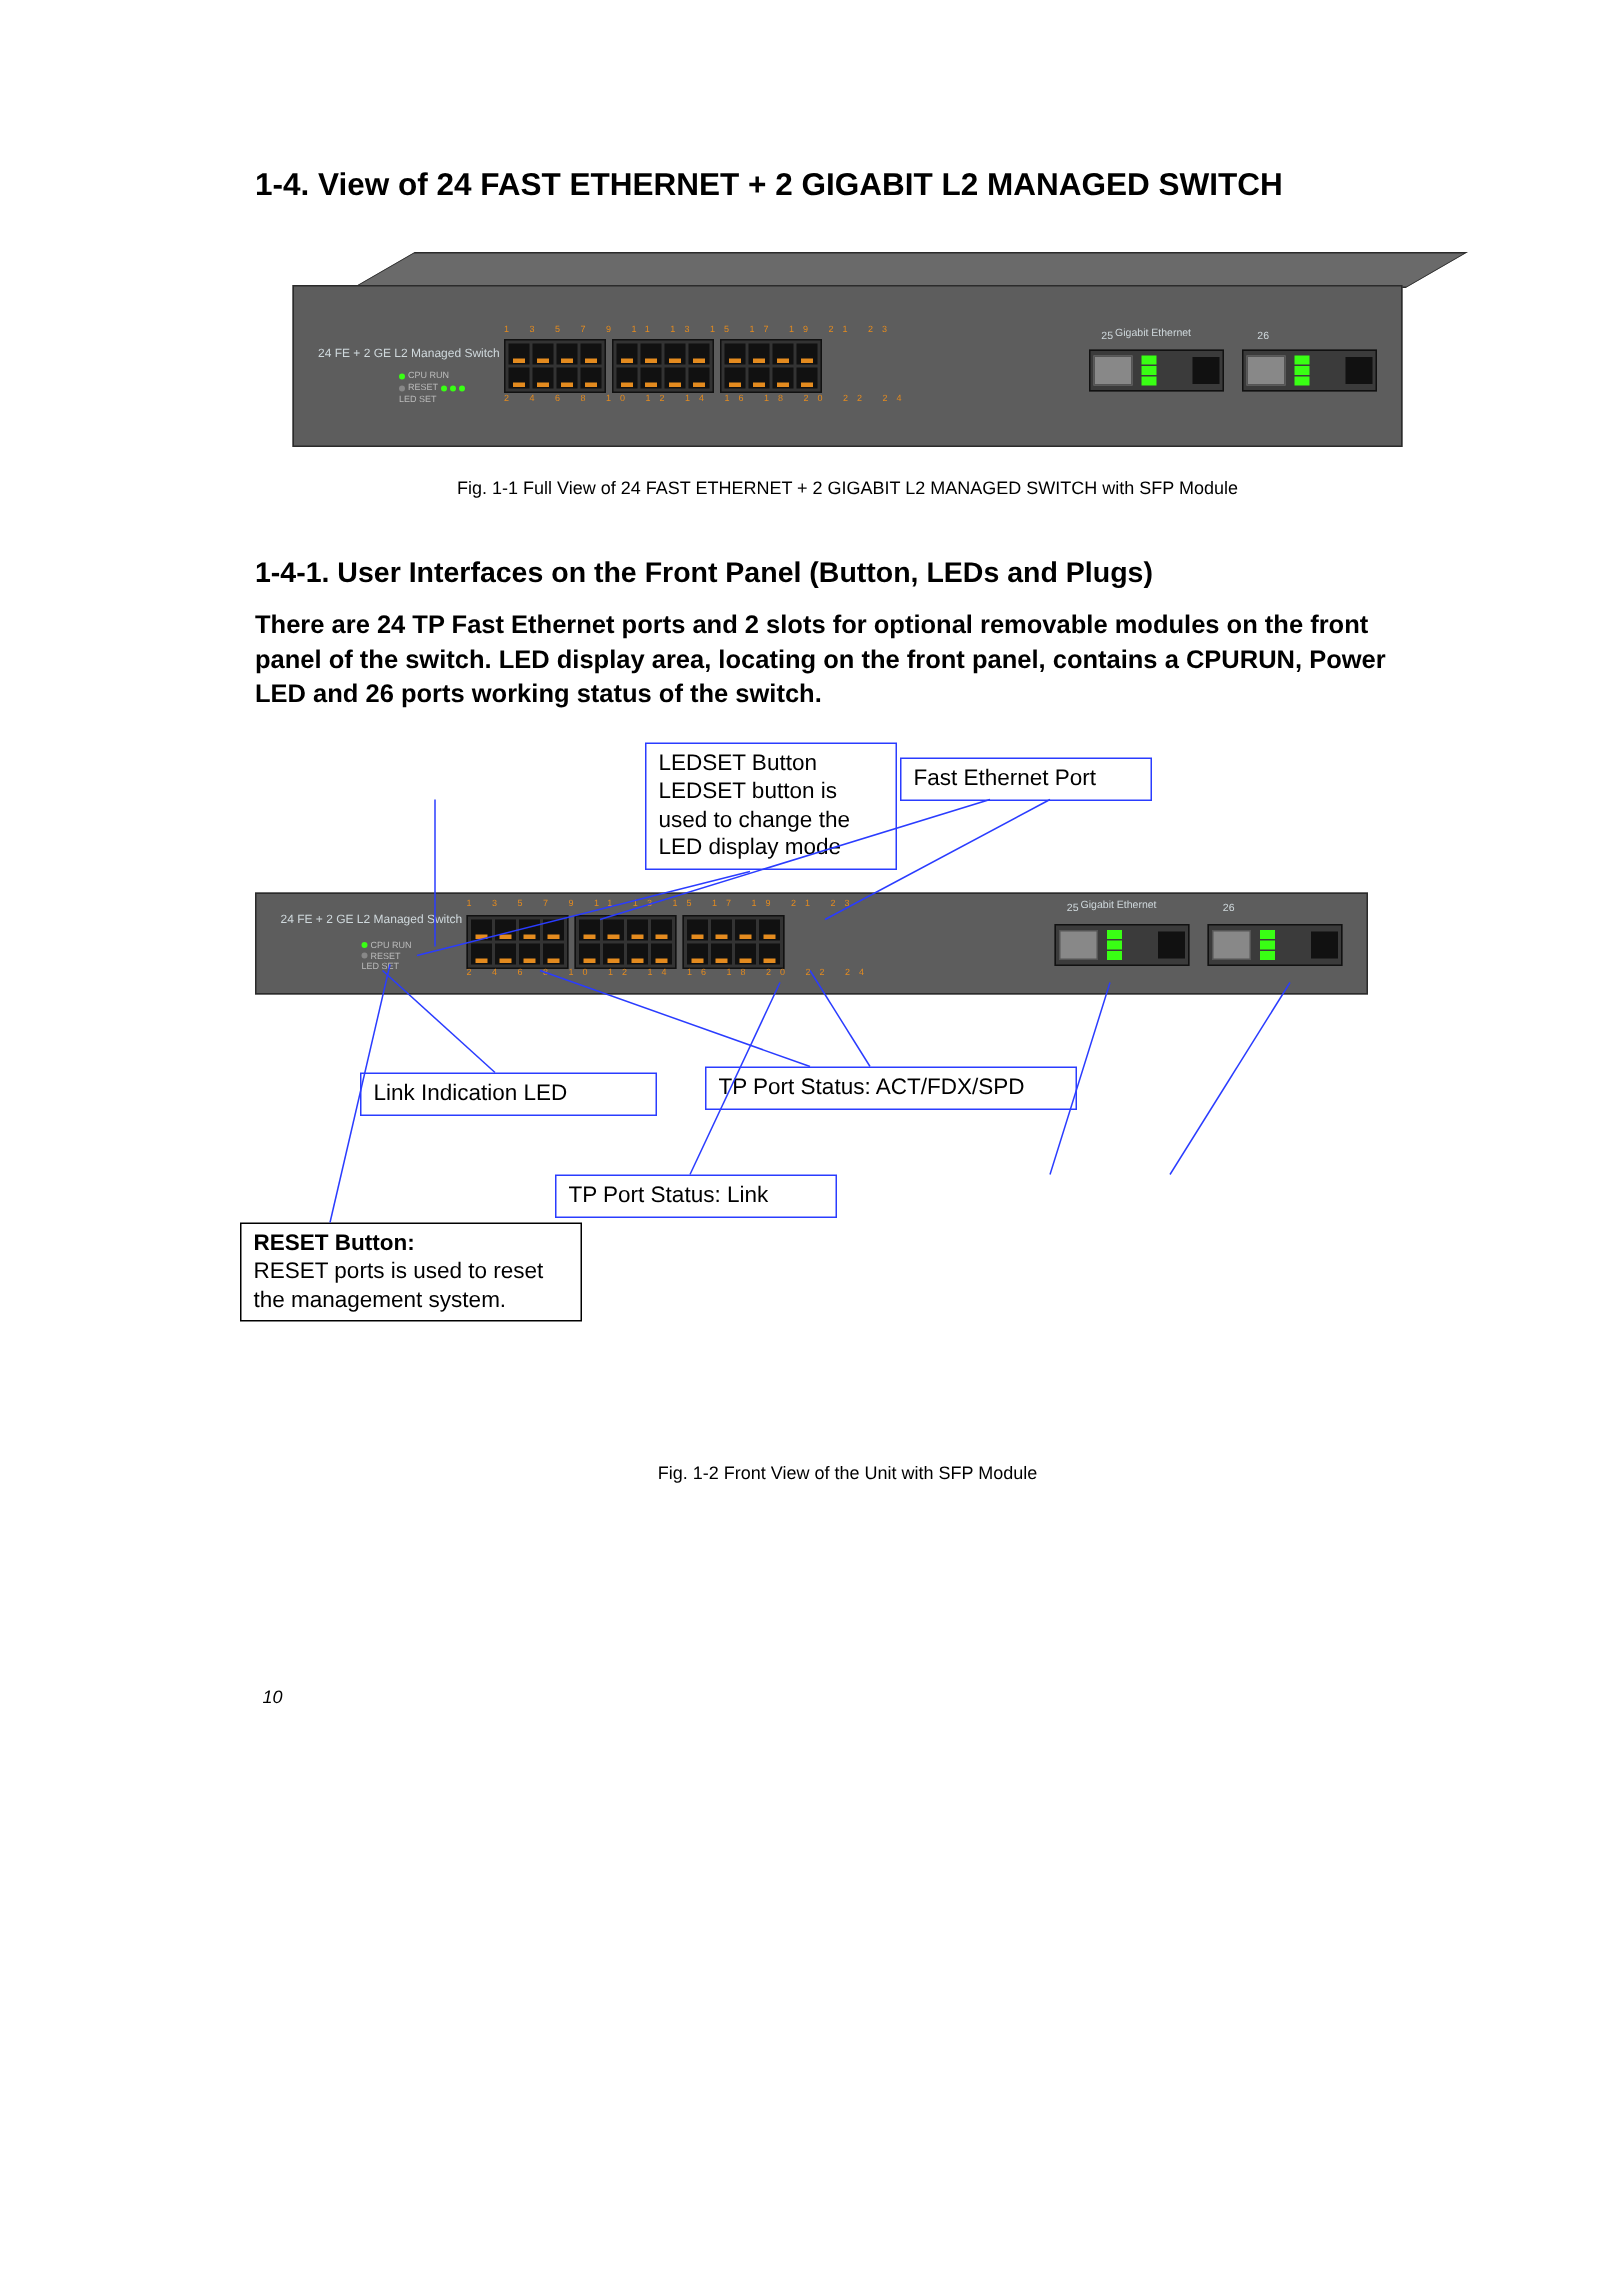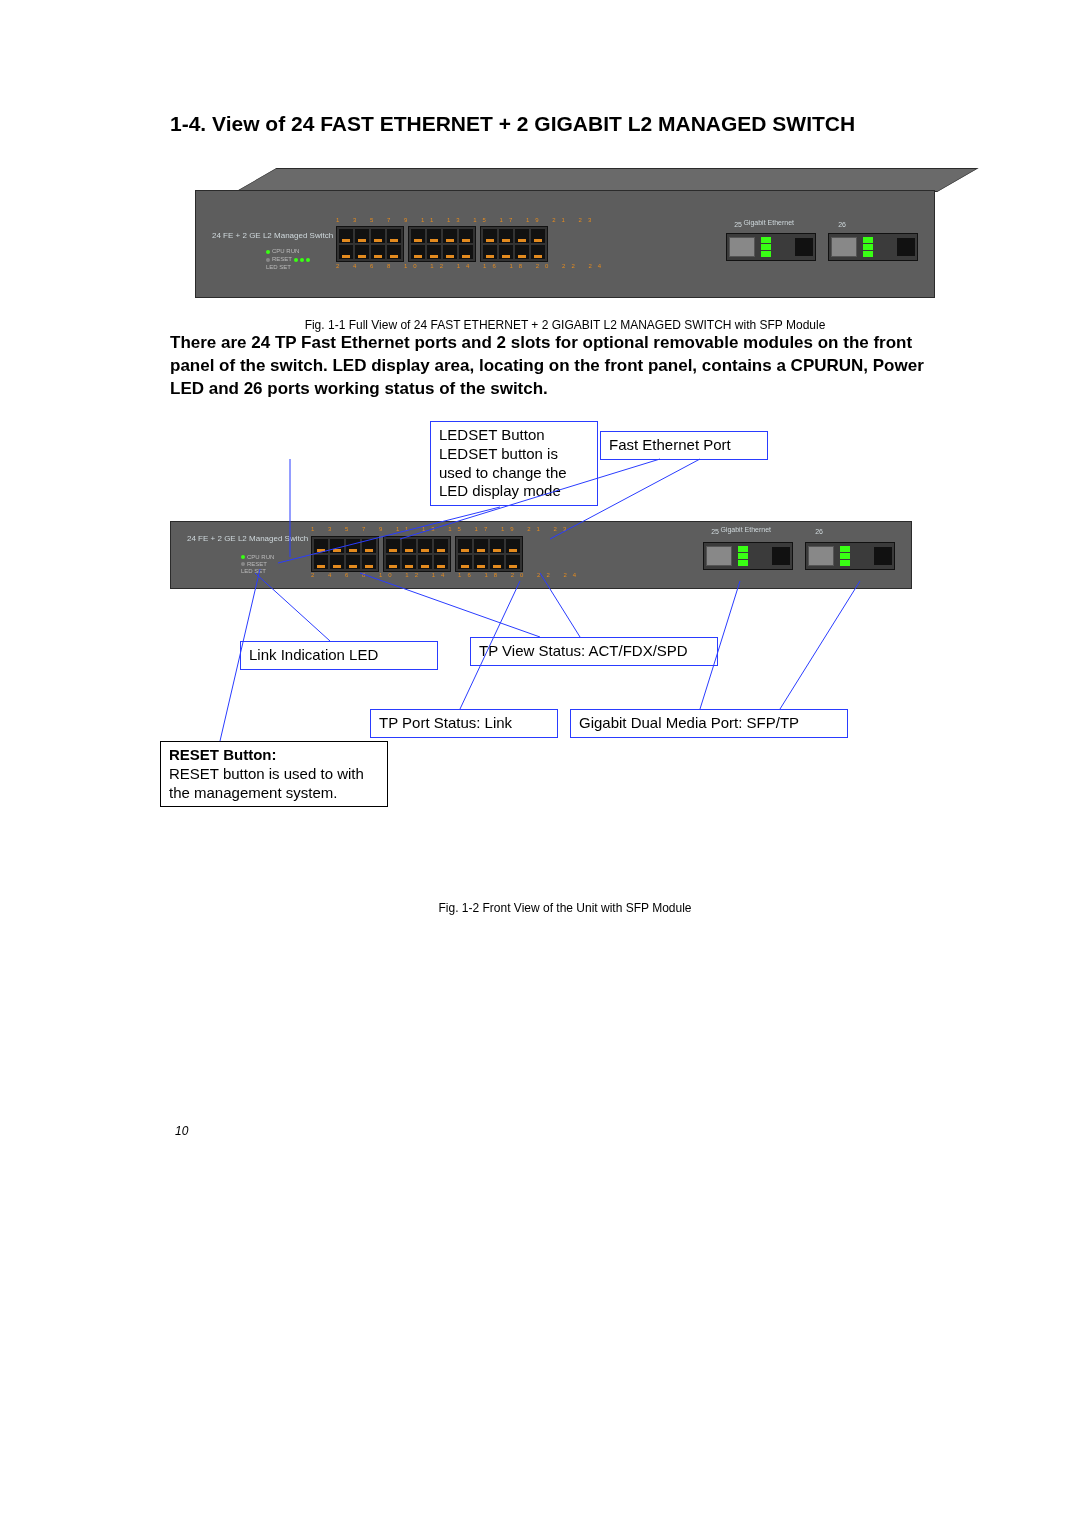--- a/index.html
+++ b/index.html
@@ -232,20 +232,21 @@
             <div class="mini"></div>
             <div class="mini"></div>
           </div>
           <div class="tp"></div>
         </div>
     </div>
   </div>
 
   <div class="caption">Fig. 1-1 Full View of 24 FAST ETHERNET + 2 GIGABIT L2 MANAGED SWITCH with SFP Module</div>
 
+  <div class="h2">1-4-1. User Interfaces on the Front Panel (Button, LEDs and Plugs)</div>
 
   <div class="para">There are 24 TP Fast Ethernet ports and 2 slots for optional removable modules on the front panel of the switch. LED display area, locating on the front panel, contains a CPURUN, Power LED and 26 ports working status of the switch.</div>
 
   <div class="diagram">
 
     <div class="callout" style="left:270px; top:0px; width:150px;">LEDSET Button LEDSET button is used to change the LED display mode</div>
     <div class="callout" style="left:440px; top:10px; width:150px;">Fast Ethernet Port</div>
 
     <div class="switch-flat" style="position:absolute; left:10px; top:100px;">
       <div class="label" style="position:absolute;left:16px;top:12px;color:#cfd8dc;font-size:8px;">24 FE + 2 GE L2 Managed Switch</div>
@@ -305,26 +306,25 @@
           <div style="display:flex;flex-direction:column;gap:1px">
             <div class="mini"></div>
             <div class="mini"></div>
             <div class="mini"></div>
           </div>
           <div class="tp"></div>
         </div>
     </div>
 
     <div class="callout" style="left:80px; top:220px; width:180px;">Link Indication LED</div>
-    <div class="callout" style="left:310px; top:216px; width:230px;">TP View Status: ACT/FDX/SPD</div>
+    <div class="callout" style="left:310px; top:216px; width:230px;">TP Port Status: ACT/FDX/SPD</div>
     <div class="callout" style="left:210px; top:288px; width:170px;">TP Port Status: Link</div>
-    <div class="callout" style="left:410px; top:288px; width:260px;">Gigabit Dual Media Port: SFP/TP</div>
     <div class="callout black" style="left:0px; top:320px; width:210px;">
       <span class="bold">RESET Button:</span><br>
-      <span>RESET button is used to with the management system.</span>
+      <span>RESET ports is used to reset the management system.</span>
     </div>
 
     <svg class="lines" width="760" height="450">
       <g stroke="#2a3cff" stroke-width="1" fill="none">
         <line x1="130" y1="38" x2="130" y2="136"></line>
         <line x1="340" y1="86" x2="118" y2="142"></line>
         <line x1="500" y1="38" x2="240" y2="118"></line>
         <line x1="540" y1="38" x2="390" y2="118"></line>
         <line x1="170" y1="220" x2="95" y2="152"></line>
         <line x1="380" y1="216" x2="200" y2="152"></line>

